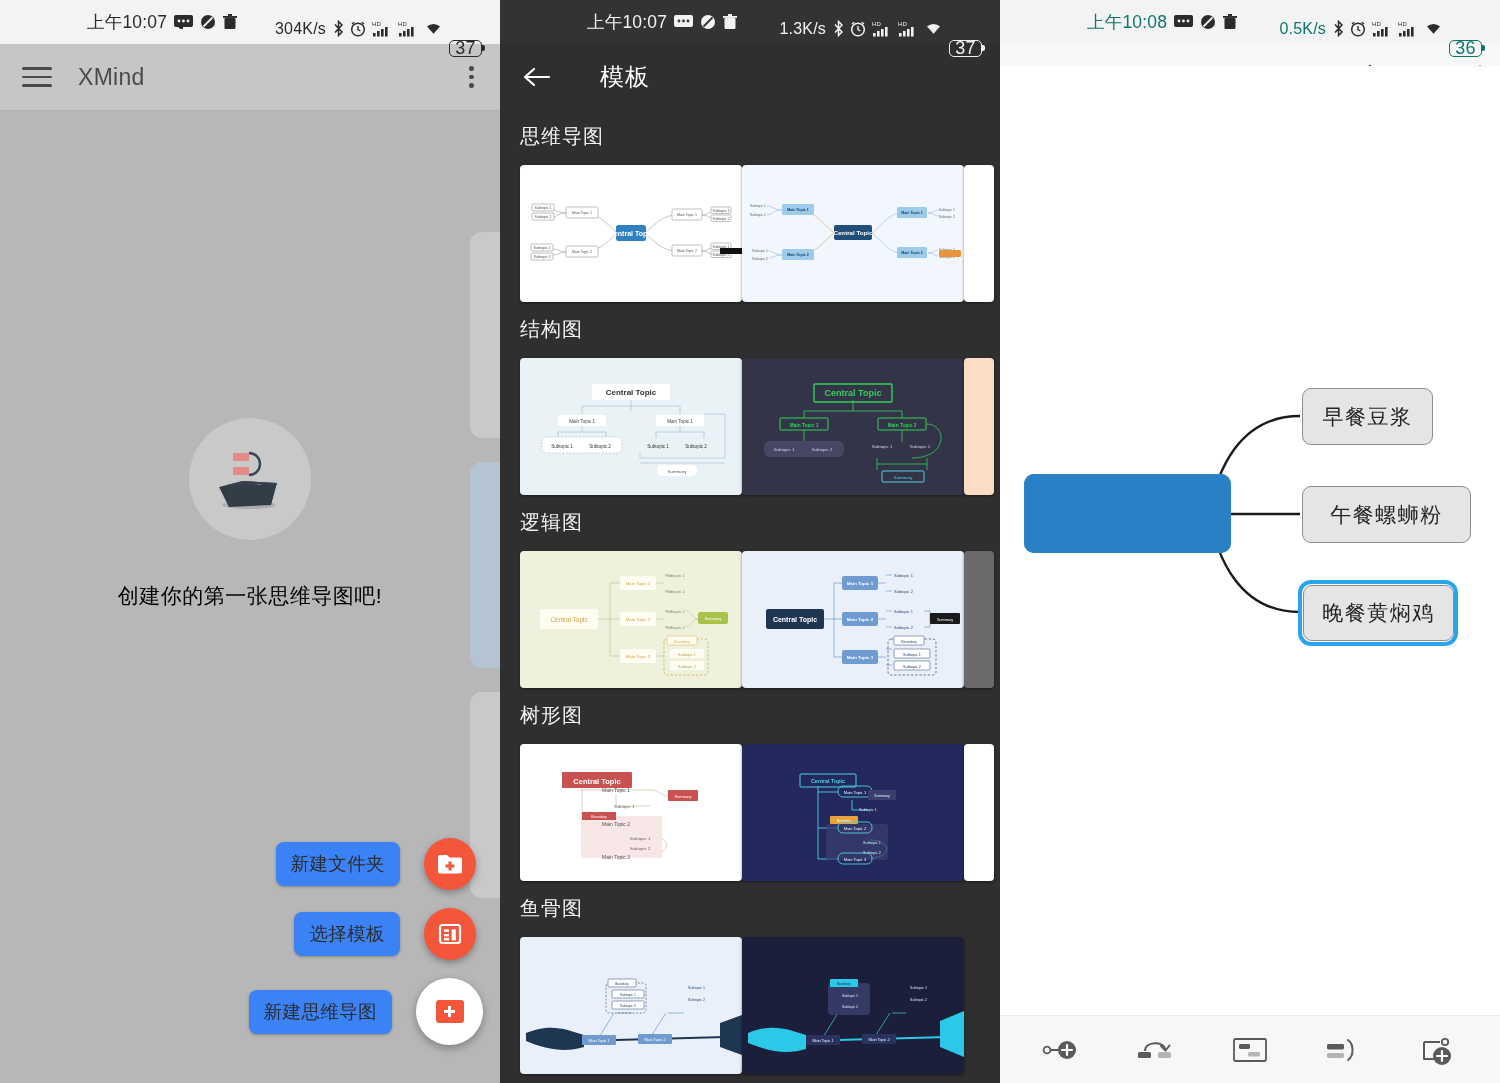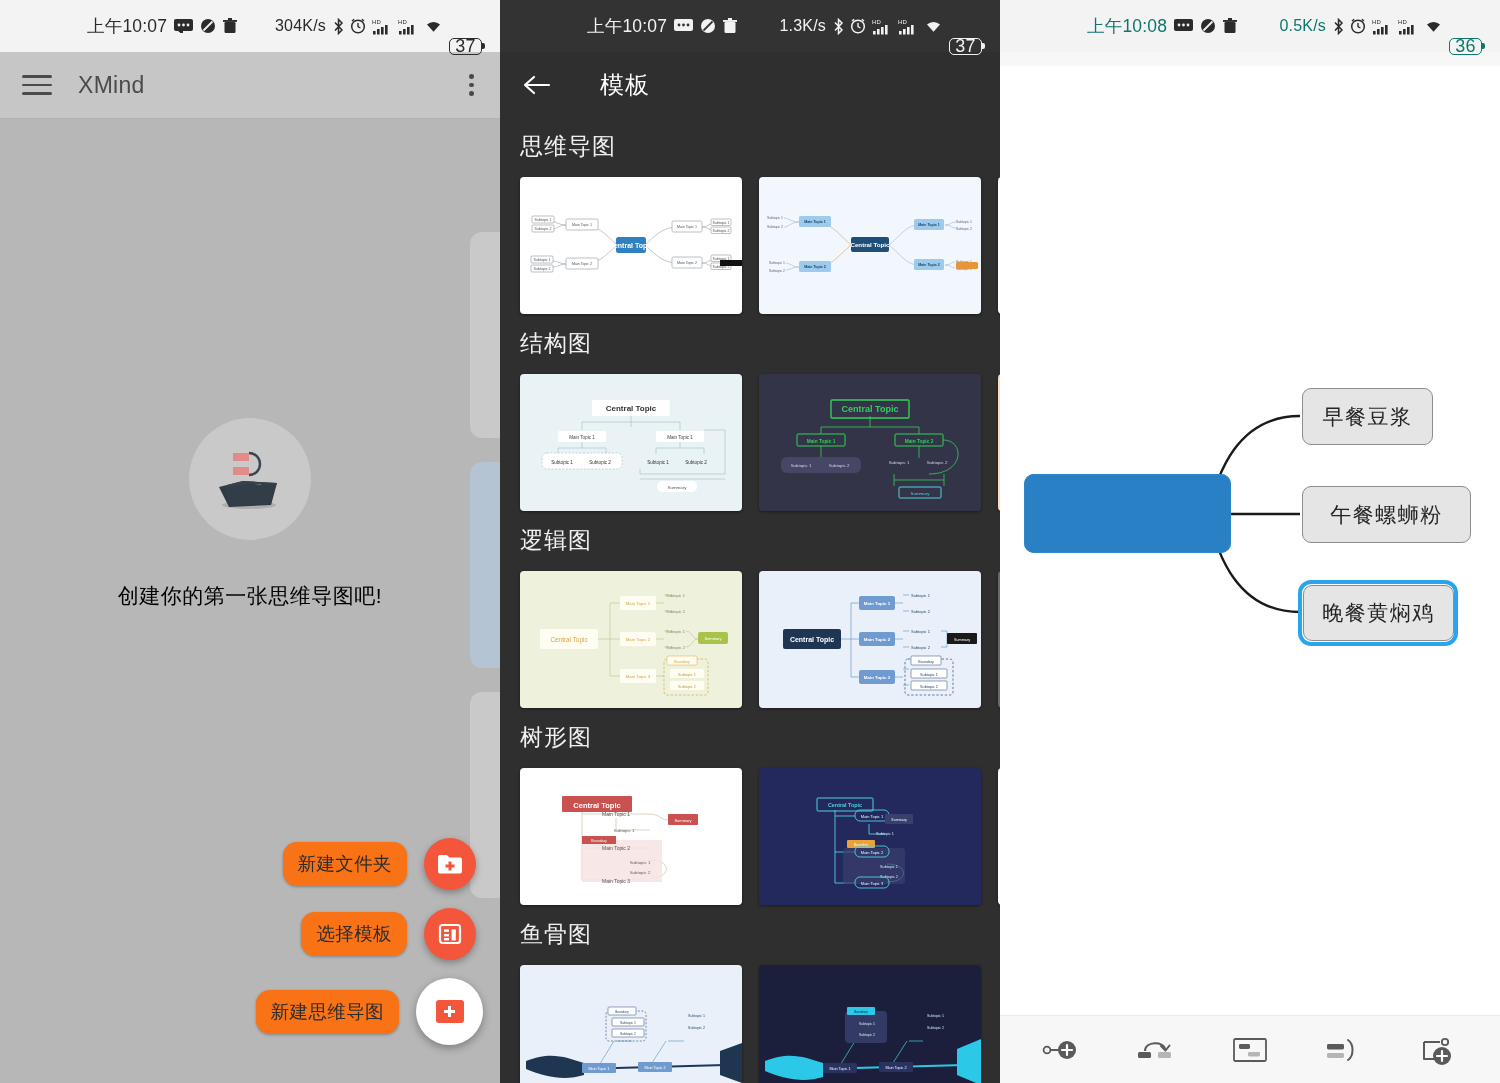--- a/index.html
+++ b/index.html
@@ -7,21 +7,21 @@
   html, body {
     width: 1500px; height: 1083px;
     font-family: "Liberation Sans", "DejaVu Sans", sans-serif;
     background: #ffffff; overflow: hidden;
   }
   .screens { display: flex; width: 1500px; height: 1083px; }
   .panel { width: 500px; height: 1083px; position: relative; overflow: hidden; }
 
   
   .statusbar {
-    height: 52px; display: flex; align-items: center;
+    height: 44px; display: flex; 
     font-size: 17px; letter-spacing: .2px; position: relative; z-index: 40;
   }
   .sb-left { display: flex; align-items: center; gap: 7px; margin-left: 87px; }
   .sb-right { display: flex; align-items: center; gap: 6px; position: absolute; right: 18px; }
   .sb-time { font-size: 17.5px; font-weight: 400; }
   .sb-speed { font-size: 16px; margin-right: 1px; }
   .ico { display: inline-block; line-height: 1; }
   .batt {
     border: 1.6px solid currentColor; border-radius: 5px;
     padding: 0px 5px 1px 5px; font-size: 18px; line-height: 14px;
@@ -63,22 +63,22 @@
   .p1 .emptycircle {
     width: 122px; height: 122px; border-radius: 50%; background: #c9c9c9;
     display: flex; align-items: center; justify-content: center;
   }
   .p1 .emptytext { margin-top: 42px; font-size: 21px; color: #000000; letter-spacing: .5px; }
 
   .p1 .fabstack { position: absolute; right: 24px; bottom: 38px; z-index: 20; }
   .p1 .fabrow { display: flex; align-items: center; justify-content: flex-end; margin-bottom: 18px; }
   .p1 .fabrow:last-child { margin-bottom: 0; }
   .p1 .fablabel {
-    background: #f97316; color: #2d2d2d; font-size: 18.5px;
-    padding: 9px 15px 10px; border-radius: 14px; margin-right: 17px;
+    background: #3b82f6; color: #2d2d2d; font-size: 18.5px;
+    padding: 9px 15px 10px; border-radius: 8px; margin-right: 24px;
     box-shadow: 0 1px 3px rgba(0,0,0,.28); white-space: nowrap; letter-spacing: .4px;
   }
   .p1 .fab {
     width: 52px; height: 52px; border-radius: 50%; background: #f4563c;
     display:flex; align-items:center; justify-content:center;
     box-shadow: 0 3px 7px rgba(0,0,0,.3); flex: 0 0 auto;
   }
   .p1 .fab-main {
     width: 67px; height: 67px; background: #ffffff; border-radius: 50%;
     display:flex; align-items:center; justify-content:center;
@@ -90,22 +90,22 @@
   }
   .p1 .fabrow-main { margin-right: -7px; }
 
   
   .p2 { background: #2f2f2f; }
   .p2 .tbar { height: 65px; display: flex; align-items: center; }
   .p2 .back { margin-left: 22px; width: 30px; height: 30px; display:flex; align-items:center; justify-content:center; cursor:pointer; }
   .p2 .ttitle { margin-left: 48px; color: #fff; font-size: 24px; letter-spacing: 1px; }
   .p2 .content { height: 1083px; overflow: hidden; }
   .p2 .sec { padding-top: 14px; }
-  .p2 .sectitle { color: #f0f0f0; font-size: 23px; margin: 0 10px 15px 20px; letter-spacing: 1px; }
-  .p2 .cards { display: flex; gap: 17px; padding-left: 20px; }
+  .p2 .sectitle { color: #f0f0f0; font-size: 20px; margin: 0 10px 15px 20px; letter-spacing: 1px; }
+  .p2 .cards { display: flex; padding-left: 20px; }
   .p2 .card {
     flex: 0 0 auto; width: 222px; height: 137px; border-radius: 4px;
     overflow: hidden; position: relative; box-shadow: 0 1px 3px rgba(0,0,0,.45);
   }
   .p2 .card.peek { width: 30px; }
   .p2 .card svg { width: 100%; height: 100%; }
 
   
   .p3 { background: #ffffff; }
   .p3 .etbar {

